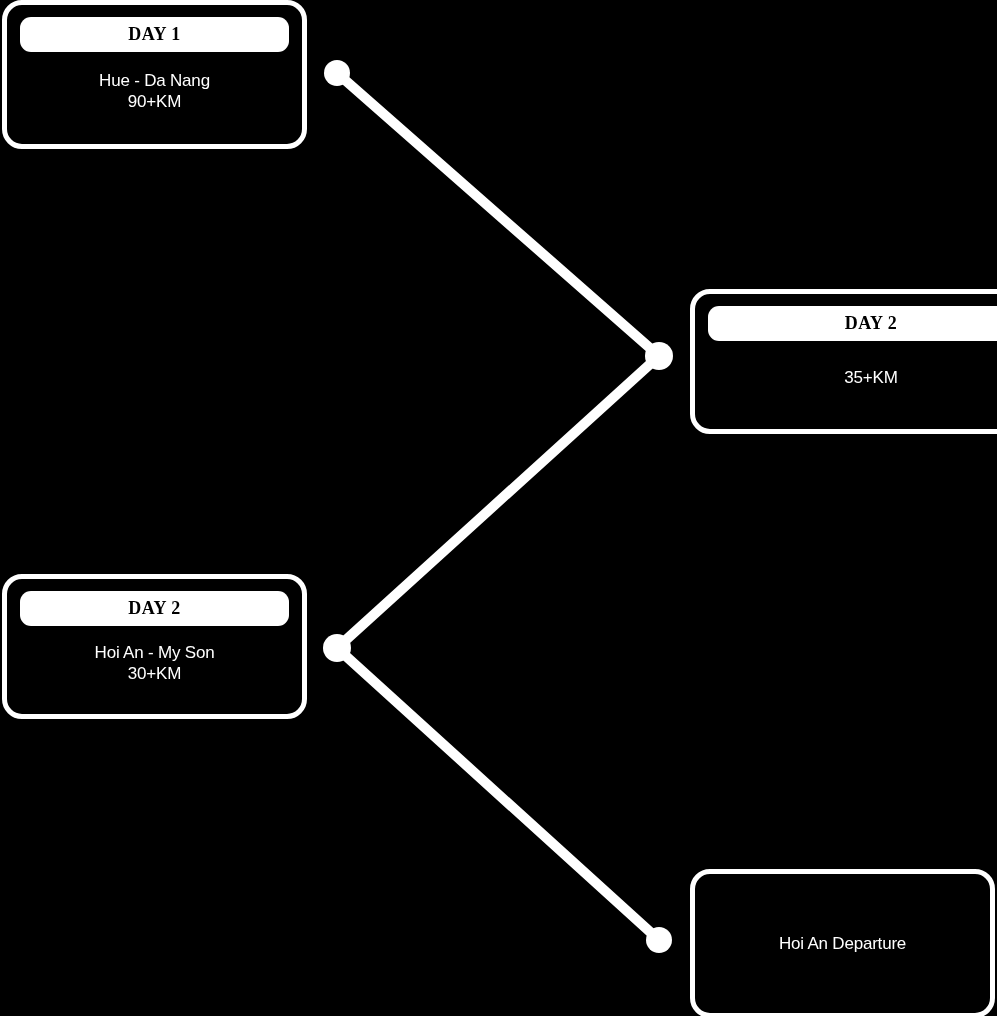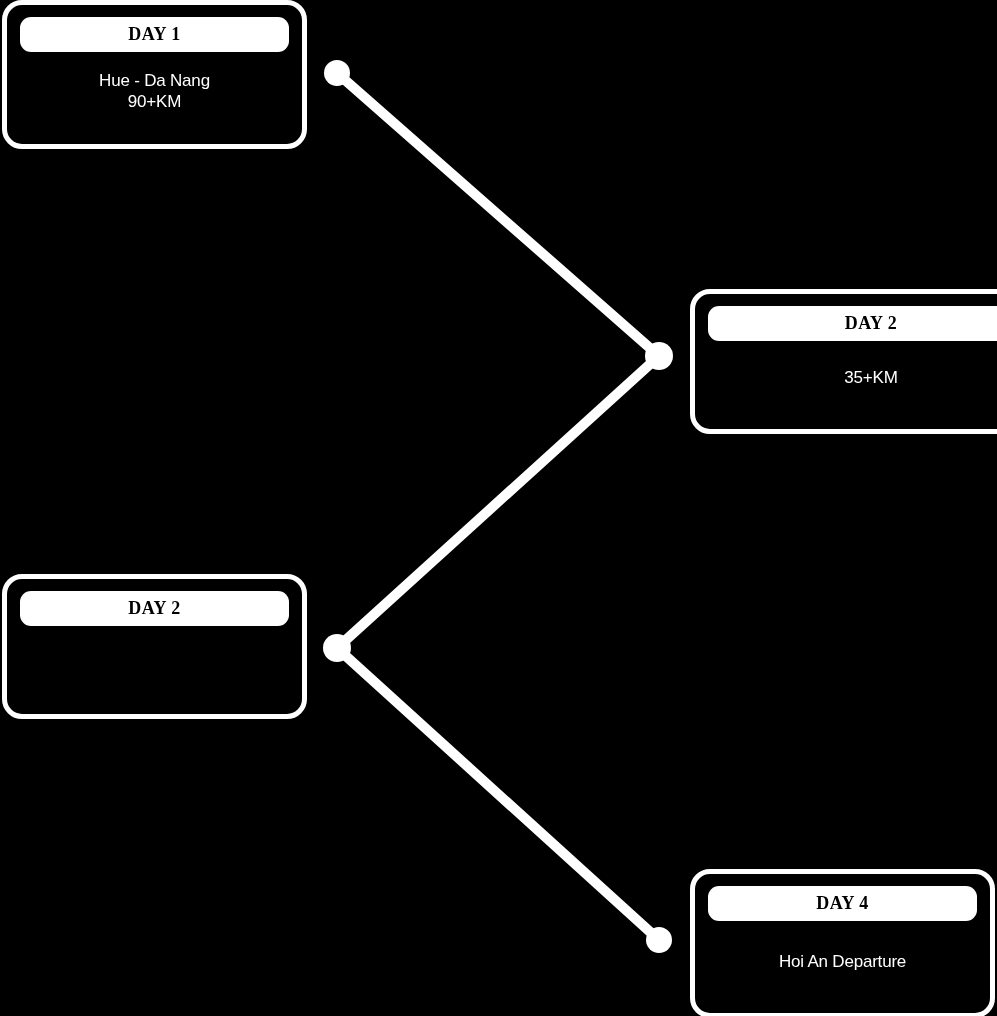--- a/index.html
+++ b/index.html
@@ -120,26 +120,29 @@
       <div class="day-header">DAY 2</div>
       <div class="day-body">
         <span class="distance-line">35+KM</span>
       </div>
     </div>
   </div>
 
   <div class="day-card" id="card-day3">
     <div class="day-card-inner">
       <div class="day-header">DAY 2</div>
+      <div class="day-body">
+        <span class="route-line">Hoi An - My Son</span>
+        <span class="distance-line">30+KM</span>
+      </div>
     </div>
   </div>
 
   <div class="day-card" id="card-day4">
     <div class="day-card-inner">
-      <div class="day-header">DAY 4</div>
       <div class="day-body">
         <span class="route-line">Hoi An Departure</span>
 
       </div>
     </div>
   </div>
 
 </div>
 
 </body></html>

